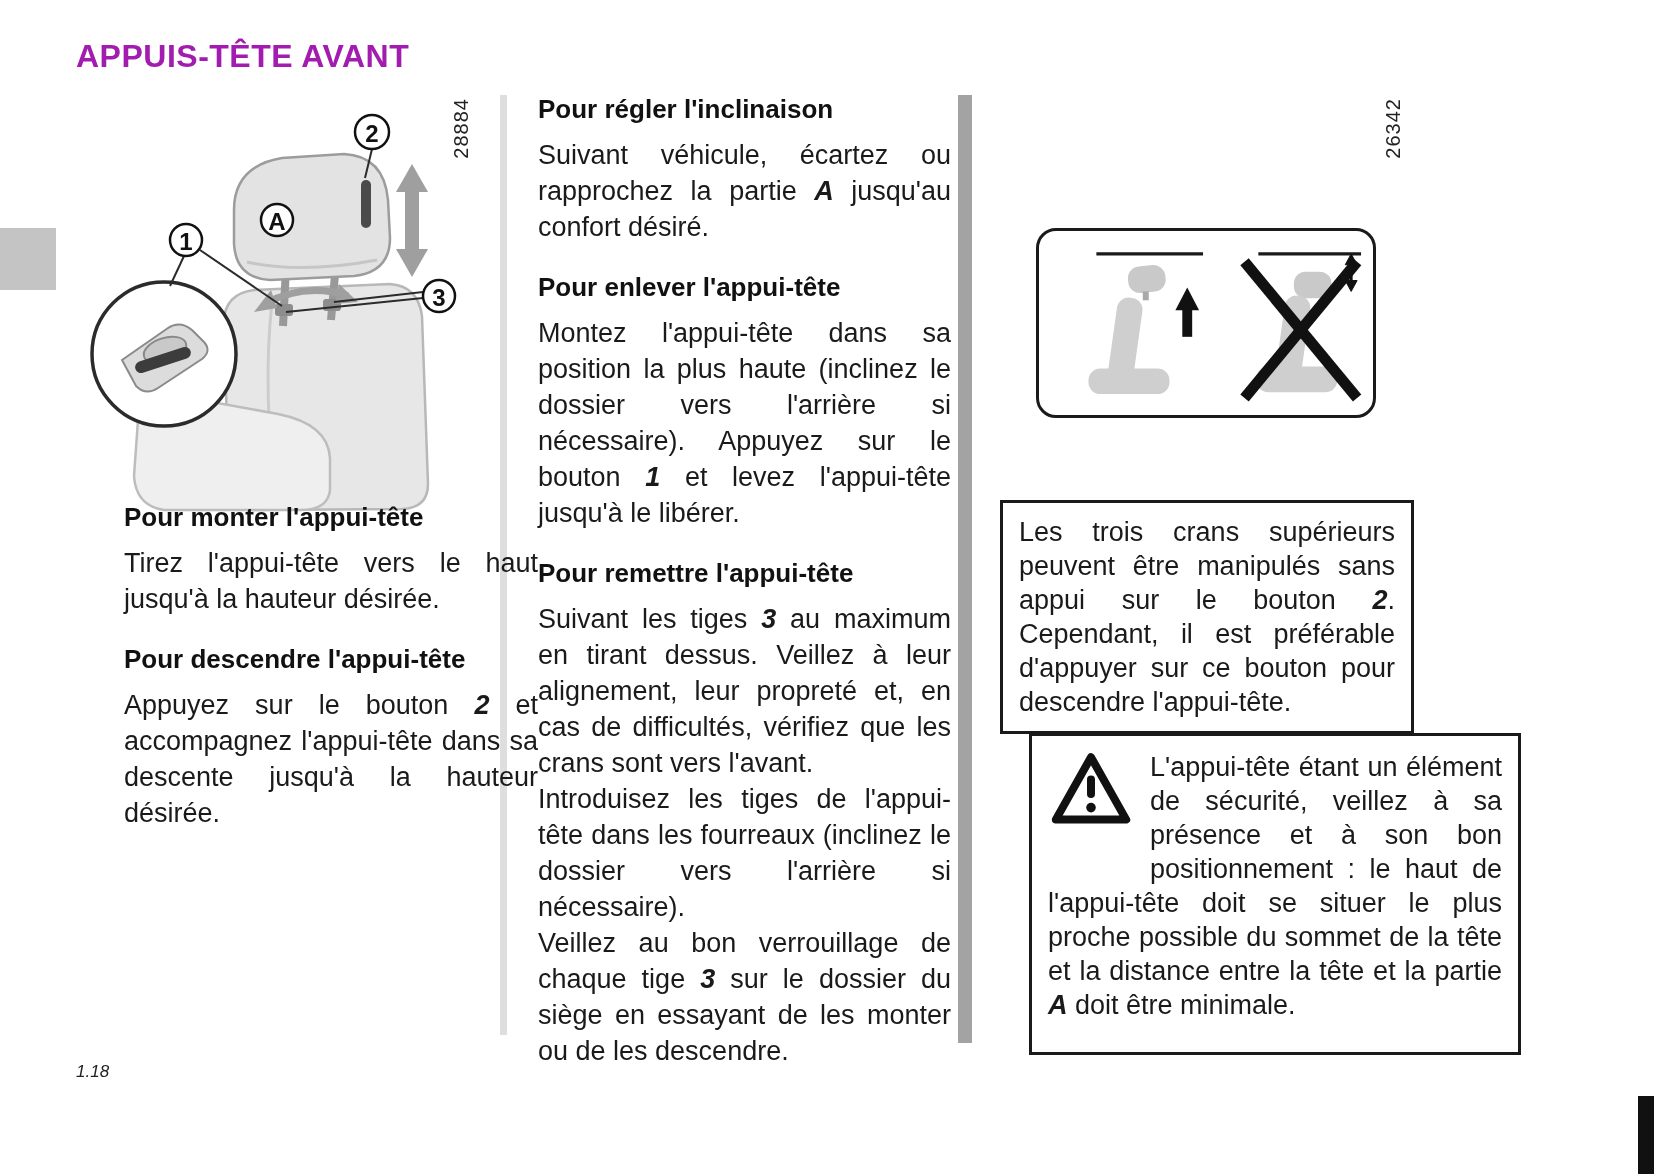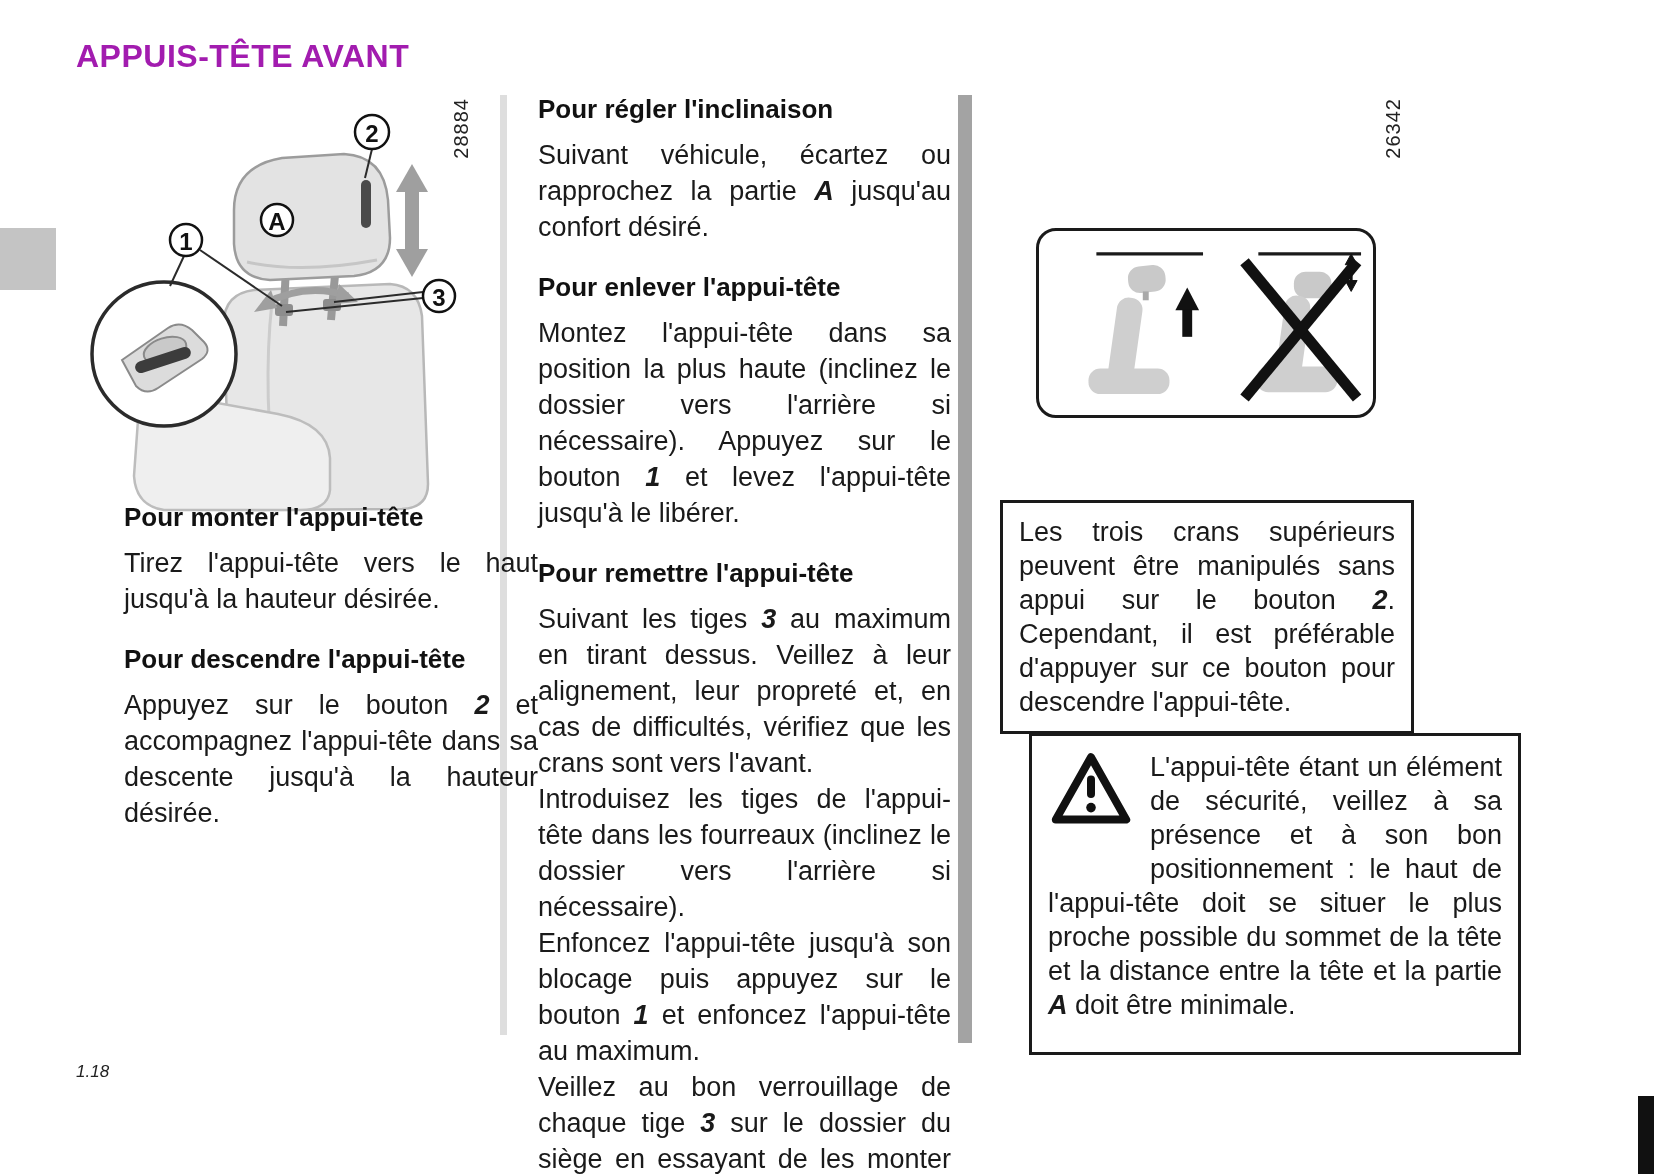--- a/index.html
+++ b/index.html
@@ -158,21 +158,20 @@
       <p><span>Suivant véhicule, écartez ou rapprochez la partie </span><span class="bi">A</span><span> jusqu'au confort désiré.</span></p>
     </section>
     <section>
       <h2>Pour enlever l'appui-tête</h2>
       <p><span>Montez l'appui-tête dans sa position la plus haute (inclinez le dossier vers l'arrière si nécessaire). Appuyez sur le bouton </span><span class="bi">1</span><span> et levez l'appui-tête jusqu'à le libérer.</span></p>
     </section>
     <section>
       <h2>Pour remettre l'appui-tête</h2>
       <p><span>Suivant les tiges </span><span class="bi">3</span><span> au maximum en tirant dessus. Veillez à leur alignement, leur propreté et, en cas de difficultés, vérifiez que les crans sont vers l'avant.</span></p>
       <p><span>Introduisez les tiges de l'appui-tête dans les fourreaux (inclinez le dossier vers l'arrière si nécessaire).</span></p>
-      <p><span>Enfoncez l'appui-tête jusqu'à son blocage puis appuyez sur le bouton </span><span class="bi">1</span><span> et enfoncez l'appui-tête au maximum.</span></p>
       <p><span>Veillez au bon verrouillage de chaque tige </span><span class="bi">3</span><span> sur le dossier du siège en essayant de les monter ou de les descendre.</span></p>
     </section>
   </div>
 
   <div class="fig-box">
     <svg viewBox="0 0 322 172">
 
       <g>
         <line x1="50" y1="16" x2="158" y2="16" stroke="#1a1a1a" stroke-width="3.5"></line>
         <rect x="82" y="28" width="38" height="27" rx="12" fill="#c9c9c9" transform="rotate(-6 101 41)"></rect>

